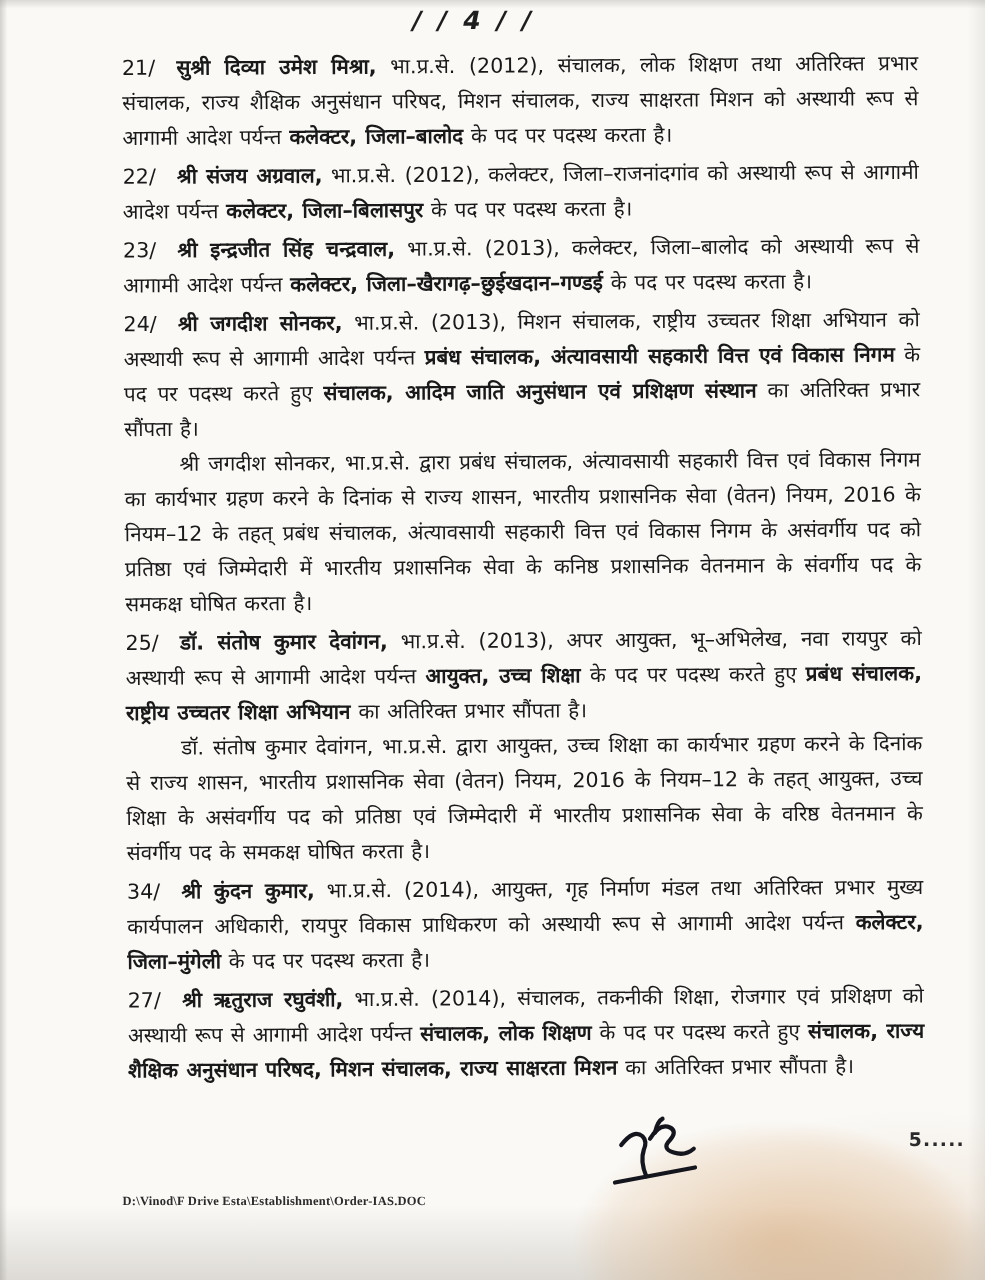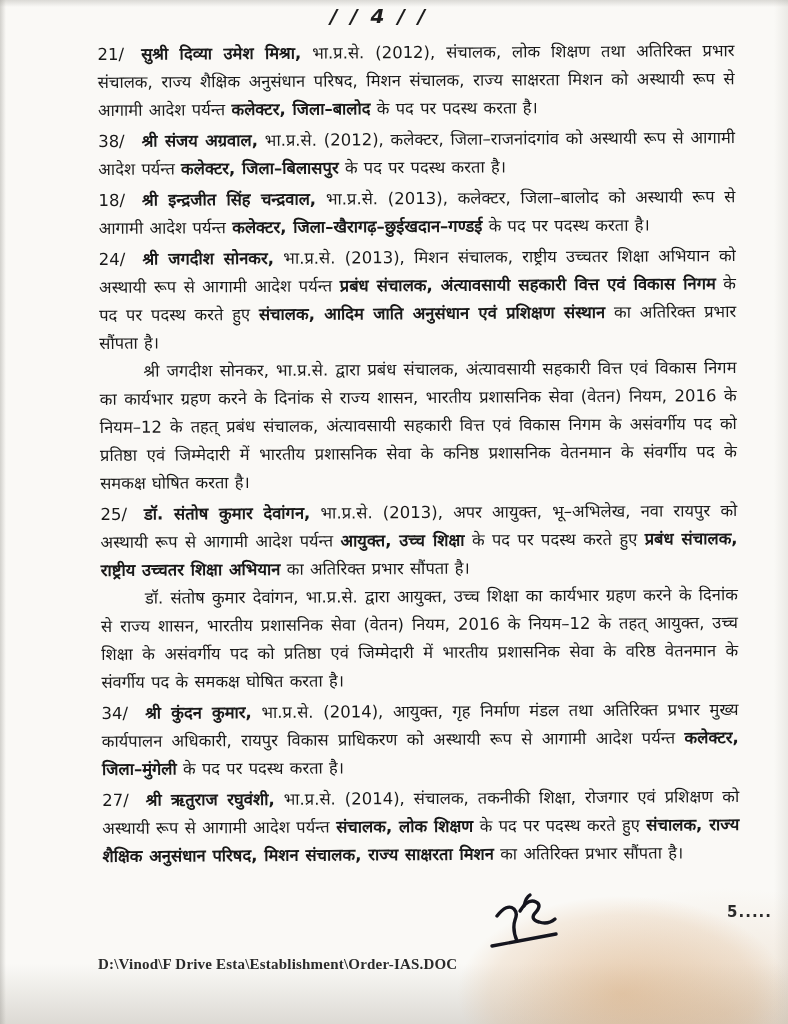--- a/index.html
+++ b/index.html
@@ -43,34 +43,34 @@
     position: absolute; left: 484px; top: 884px;
     width: 92px; height: 88px;
   }
   #page-number {
     position: absolute; right: 16px; top: 903px;
     font-size: 15px; font-weight: 600; color: #2a2a2a; letter-spacing: 1px;
   }
   #footer-path {
     position: absolute; left: 98px; top: 956px;
     font-family: "Liberation Serif", serif;
-    font-size: 15px; font-weight: 700; color: #2b2b2b; letter-spacing: 0.2px;
+    font-size: 10px; font-weight: 700; color: #2b2b2b; letter-spacing: 0.2px;
   }
 </style>
 </head>
 <body>
 
 <div id="scan-page">
 
   <div id="page-header">/ / 4 / /</div>
 
   <div id="doc-body">
       <p class="para item"><span class="num">21/</span><span class="run bold">सुश्री दिव्या उमेश मिश्रा,</span><span class="run"> भा.प्र.से. (2012), संचालक, लोक शिक्षण तथा अतिरिक्त प्रभार संचालक, राज्य शैक्षिक अनुसंधान परिषद, मिशन संचालक, राज्य साक्षरता मिशन को अस्थायी रूप से आगामी आदेश पर्यन्त </span><span class="run bold">कलेक्टर, जिला–बालोद</span><span class="run"> के पद पर पदस्थ करता है।</span></p>
-      <p class="para item"><span class="num">38/</span><span class="run bold">श्री संजय अग्रवाल,</span><span class="run"> भा.प्र.से. (2012), कलेक्टर, जिला–राजनांदगांव को अस्थायी रूप से आगामी आदेश पर्यन्त </span><span class="run bold">कलेक्टर, जिला–बिलासपुर</span><span class="run"> के पद पर पदस्थ करता है।</span></p>
-      <p class="para item"><span class="num">18/</span><span class="run bold">श्री इन्द्रजीत सिंह चन्द्रवाल,</span><span class="run"> भा.प्र.से. (2013), कलेक्टर, जिला–बालोद को अस्थायी रूप से आगामी आदेश पर्यन्त </span><span class="run bold">कलेक्टर, जिला–खैरागढ़–छुईखदान–गण्डई</span><span class="run"> के पद पर पदस्थ करता है।</span></p>
+      <p class="para item"><span class="num">22/</span><span class="run bold">श्री संजय अग्रवाल,</span><span class="run"> भा.प्र.से. (2012), कलेक्टर, जिला–राजनांदगांव को अस्थायी रूप से आगामी आदेश पर्यन्त </span><span class="run bold">कलेक्टर, जिला–बिलासपुर</span><span class="run"> के पद पर पदस्थ करता है।</span></p>
+      <p class="para item"><span class="num">23/</span><span class="run bold">श्री इन्द्रजीत सिंह चन्द्रवाल,</span><span class="run"> भा.प्र.से. (2013), कलेक्टर, जिला–बालोद को अस्थायी रूप से आगामी आदेश पर्यन्त </span><span class="run bold">कलेक्टर, जिला–खैरागढ़–छुईखदान–गण्डई</span><span class="run"> के पद पर पदस्थ करता है।</span></p>
       <p class="para item"><span class="num">24/</span><span class="run bold">श्री जगदीश सोनकर,</span><span class="run"> भा.प्र.से. (2013), मिशन संचालक, राष्ट्रीय उच्चतर शिक्षा अभियान को अस्थायी रूप से आगामी आदेश पर्यन्त </span><span class="run bold">प्रबंध संचालक, अंत्यावसायी सहकारी वित्त एवं विकास निगम</span><span class="run"> के पद पर पदस्थ करते हुए </span><span class="run bold">संचालक, आदिम जाति अनुसंधान एवं प्रशिक्षण संस्थान</span><span class="run"> का अतिरिक्त प्रभार सौंपता है।</span></p>
       <p class="para indent"><span class="run">श्री जगदीश सोनकर, भा.प्र.से. द्वारा प्रबंध संचालक, अंत्यावसायी सहकारी वित्त एवं विकास निगम का कार्यभार ग्रहण करने के दिनांक से राज्य शासन, भारतीय प्रशासनिक सेवा (वेतन) नियम, 2016 के नियम–12 के तहत् प्रबंध संचालक, अंत्यावसायी सहकारी वित्त एवं विकास निगम के असंवर्गीय पद को प्रतिष्ठा एवं जिम्मेदारी में भारतीय प्रशासनिक सेवा के कनिष्ठ प्रशासनिक वेतनमान के संवर्गीय पद के समकक्ष घोषित करता है।</span></p>
       <p class="para item"><span class="num">25/</span><span class="run bold">डॉ. संतोष कुमार देवांगन,</span><span class="run"> भा.प्र.से. (2013), अपर आयुक्त, भू–अभिलेख, नवा रायपुर को अस्थायी रूप से आगामी आदेश पर्यन्त </span><span class="run bold">आयुक्त, उच्च शिक्षा</span><span class="run"> के पद पर पदस्थ करते हुए </span><span class="run bold">प्रबंध संचालक, राष्ट्रीय उच्चतर शिक्षा अभियान</span><span class="run"> का अतिरिक्त प्रभार सौंपता है।</span></p>
       <p class="para indent"><span class="run">डॉ. संतोष कुमार देवांगन, भा.प्र.से. द्वारा आयुक्त, उच्च शिक्षा का कार्यभार ग्रहण करने के दिनांक से राज्य शासन, भारतीय प्रशासनिक सेवा (वेतन) नियम, 2016 के नियम–12 के तहत् आयुक्त, उच्च शिक्षा के असंवर्गीय पद को प्रतिष्ठा एवं जिम्मेदारी में भारतीय प्रशासनिक सेवा के वरिष्ठ वेतनमान के संवर्गीय पद के समकक्ष घोषित करता है।</span></p>
       <p class="para item"><span class="num">34/</span><span class="run bold">श्री कुंदन कुमार,</span><span class="run"> भा.प्र.से. (2014), आयुक्त, गृह निर्माण मंडल तथा अतिरिक्त प्रभार मुख्य कार्यपालन अधिकारी, रायपुर विकास प्राधिकरण को अस्थायी रूप से आगामी आदेश पर्यन्त </span><span class="run bold">कलेक्टर, जिला–मुंगेली</span><span class="run"> के पद पर पदस्थ करता है।</span></p>
       <p class="para item"><span class="num">27/</span><span class="run bold">श्री ऋतुराज रघुवंशी,</span><span class="run"> भा.प्र.से. (2014), संचालक, तकनीकी शिक्षा, रोजगार एवं प्रशिक्षण को अस्थायी रूप से आगामी आदेश पर्यन्त </span><span class="run bold">संचालक, लोक शिक्षण</span><span class="run"> के पद पर पदस्थ करते हुए </span><span class="run bold">संचालक, राज्य शैक्षिक अनुसंधान परिषद, मिशन संचालक, राज्य साक्षरता मिशन</span><span class="run"> का अतिरिक्त प्रभार सौंपता है।</span></p>
     </div>
 
   <svg id="signature" viewBox="0 0 92 88" xmlns="http://www.w3.org/2000/svg">
     <g fill="none" stroke="#15151e" stroke-width="3.4" stroke-linecap="round" stroke-linejoin="round">

